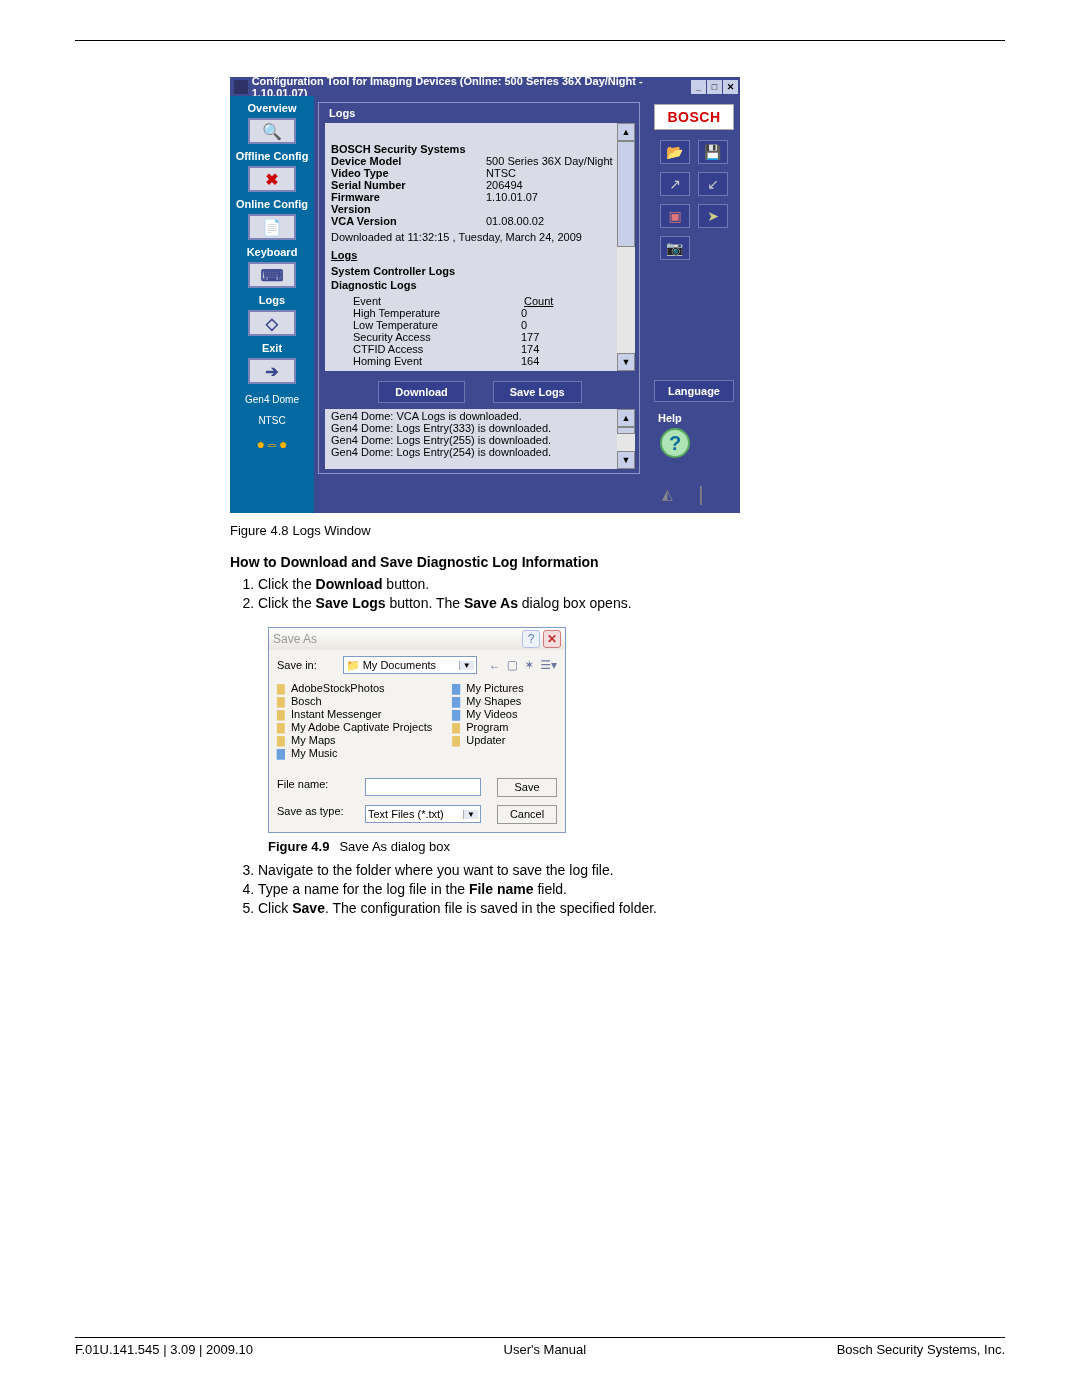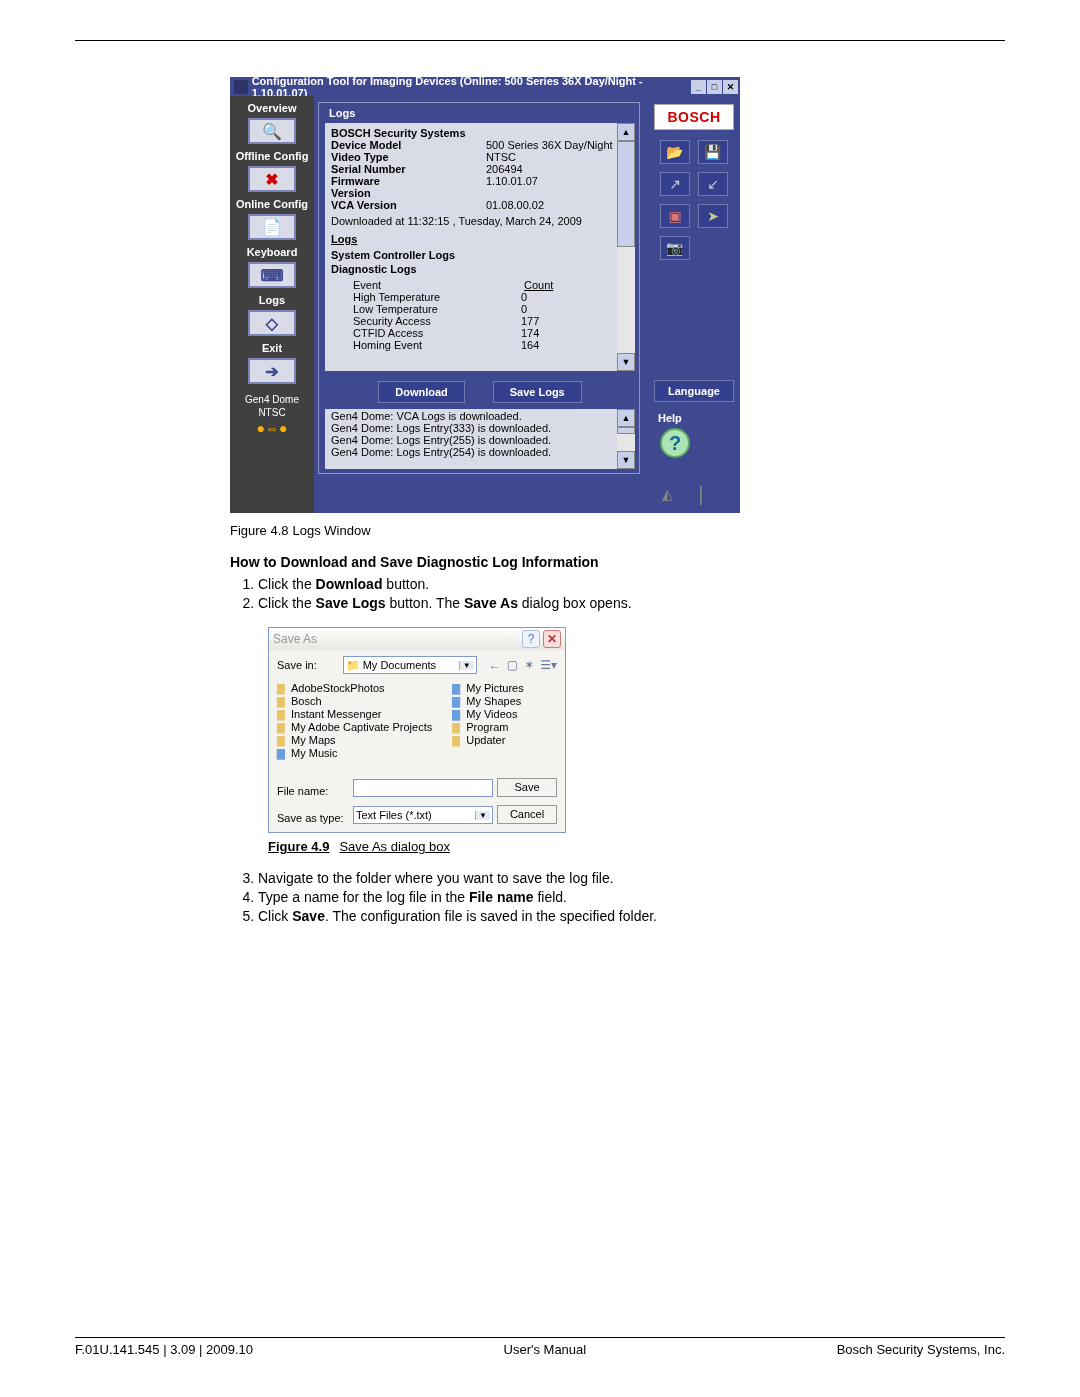--- a/index.html
+++ b/index.html
@@ -12,35 +12,35 @@
   .body { padding: 28px 0 0 155px; }
   .fig { margin-bottom: 10px; }
 
   
   .cfg-window { width: 510px; background:#3f498f; font-family: "Tahoma", Arial, sans-serif; position: relative; }
   .titlebar { height: 19px; display: flex; align-items: center; padding: 0 2px 0 4px; background: linear-gradient(#3f498f,#3f498f); color: #fff; font-size: 11px; font-weight: bold; }
   .titlebar .tb-icon { width: 14px; height: 14px; background:#2e3367; margin-right: 4px; display:inline-block; }
   .titlebar .tb-buttons { margin-left: auto; display: flex; gap: 1px; }
   .tb-btn { width: 15px; height: 14px; background:#c8cfe8; color:#000; font-size: 9px; line-height:14px; text-align:center; }
   .cfg-body { display: flex; }
-  .sidebar { width: 84px; background:#404040; color:#fff; font-size: 11px; font-weight: bold; padding: 6px 0; text-align:center; }
+  .sidebar { width: 84px; background:#0369a1; color:#fff; font-size: 11px; font-weight: bold; padding: 6px 0; text-align:center; }
   .sb-item { margin-bottom: 6px; }
   .sb-label { margin-bottom: 4px; display:block; }
   .sb-icon { width: 48px; height: 26px; margin: 0 auto 4px; background:#d9dce7; border: 2px solid #7a84bb; display:flex; align-items:center; justify-content:center; font-size:16px; color:#3f498f; }
   .sb-icon.red span { color:#c00; }
   .device-box { margin-top: 10px; font-size: 10px; font-weight: normal; }
-  .device-box div { margin: 2px 0; }
+  .device-box div { margin: 10px 0; }
   .conn-icon { margin-top:4px; font-size: 14px; color:#ffb300; }
 
   .centerpane { flex: 1; background:#3f498f; padding: 6px 8px 6px 4px; position: relative; }
   .logs-fieldset { border: 1px solid #8e95c2; padding: 4px 4px 4px 6px; position: relative; }
   .logs-legend { position: relative; top: -3px; color:#fff; font-size: 11px; font-weight: bold; background:#3f498f; padding: 0 4px; display:inline-block;}
   .logs-list { background:#d9dce7; color:#000; font-size: 11px; height: 248px; position:relative; overflow:hidden;}
   .loglist-inner { padding: 2px 6px; }
-  .ll-head { font-weight: bold; margin-top: 2px; }
+  .ll-head { font-weight: bold; margin-top: 18px; }
   .ll-row { display: flex; gap: 45px; }
   .ll-row .k { width: 110px; font-weight: bold;}
   .ll-row .v { }
   .ll-u { text-decoration: underline; font-weight: bold;}
   .ll-sub { padding-left: 22px; display:inline-block; width:190px;}
   .ll-cnt { display:inline-block;}
   .ll-evrow { padding-left: 22px; }
   .ll-evrow span.ev { display:inline-block; width: 168px; }
   .scrollbar { position:absolute; right:0; top:0; width:18px; bottom:0; background:#e6e6e6; }
   .scroll-arrow { width:18px; height:18px; background:#c8cfe8; border:1px solid #888; font-size:9px; text-align:center; line-height:16px; color:#000;}
@@ -88,24 +88,24 @@
   .sa-combo .carrow { margin-left:auto; width:15px; text-align:center; background:#e5eaf5; border-left:1px solid #aab; font-size:8px;}
   .sa-tools { display:flex; gap:6px; margin-left:6px; color:#6b7ca0;}
   .sa-tools span { font-size:12px; }
   .sa-filelist { border:0; height: 90px; display:flex; gap: 20px; padding: 2px 0; }
   .sa-col { display:flex; flex-direction:column; gap:1px; }
   .sa-item { display:flex; align-items:center; gap:3px; }
   .sa-item .fico { color:#e7c566; font-size:10px; width:11px;}
   .sa-item .fico.b { color:#6aa0e0;}
   .sa-input { flex:1; height:18px; border:1px solid #7f9ac9; background:#fff; }
   .sa-btn { width:60px; height:19px; background:#f4f3f0; border:1px solid #999; text-align:center; font-size:11px; line-height:17px;}
-  .sa-lower { display:flex; align-items:flex-end; gap:4px; margin-top:8px;}
+  .sa-lower { display:flex; align-items:flex-start; gap:16px; margin-top:8px;}
   .sa-lower .lbl { width: 72px; }
 
-  .caption2 { font-size: 13px; margin: 6px 0 16px 38px; text-decoration: underline;}
+  .caption2 { font-size: 13px; margin: 6px 0 8px 38px;}
 
   .footer { position:absolute; bottom:40px; left:75px; right:75px; font-size:13px;}
   .footline1 { border-top:1px solid #000; margin-bottom:4px;}
   .footrow { display:flex; justify-content:space-between;}
 </style>
 </head>
 <body>
 
 <div class="page">
   <div class="topline"></div>

